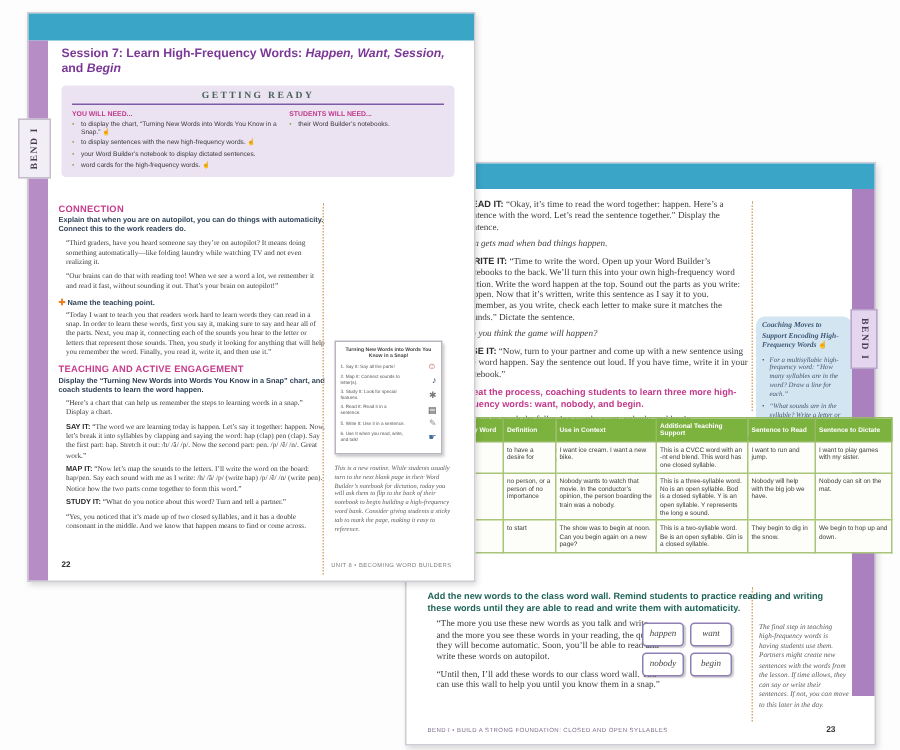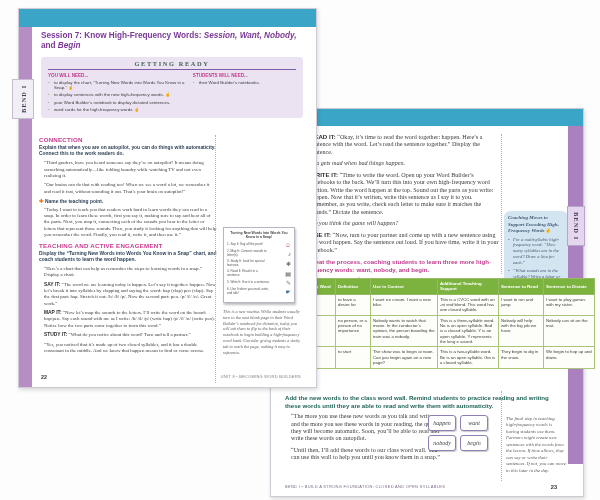--- a/index.html
+++ b/index.html
@@ -180,21 +180,21 @@
   <div id="rp-footer">BEND I • BUILD A STRONG FOUNDATION: CLOSED AND OPEN SYLLABLES</div>
   <div id="rp-pagenum">23</div>
 </div>
 
 <div class="page" id="left-page">
   <div class="tealbar" id="lp-teal"></div>
   <div id="lp-strip"></div>
   <div class="tab" id="lp-tab">BEND I</div>
 
   <div id="lp-title">
-    <span>Session 7: Know High-Frequency Words: </span><span class="it">Session, Want, Nobody,</span><span> and </span><span class="it">Begin</span>
+    <span>Session 7: Learn High-Frequency Words: </span><span class="it">Happen, Want, Session,</span><span> and </span><span class="it">Begin</span>
   </div>
 
   <div id="lp-box">
     <div class="gr-head">GETTING READY</div>
     <div class="gr-cols">
       <div class="gr-col1">
         <div class="gr-colhead">YOU WILL NEED...</div>
         <div class="gr-item"><span>to display the chart, “Turning New Words into Words You Know in a Snap.”</span> <span class="finger">☝</span></div>
         <div class="gr-item"><span>to display sentences with the new high-frequency words.</span> <span class="finger">☝</span></div>
         <div class="gr-item"><span>your Word Builder’s notebook to display dictated sentences.</span></div>

